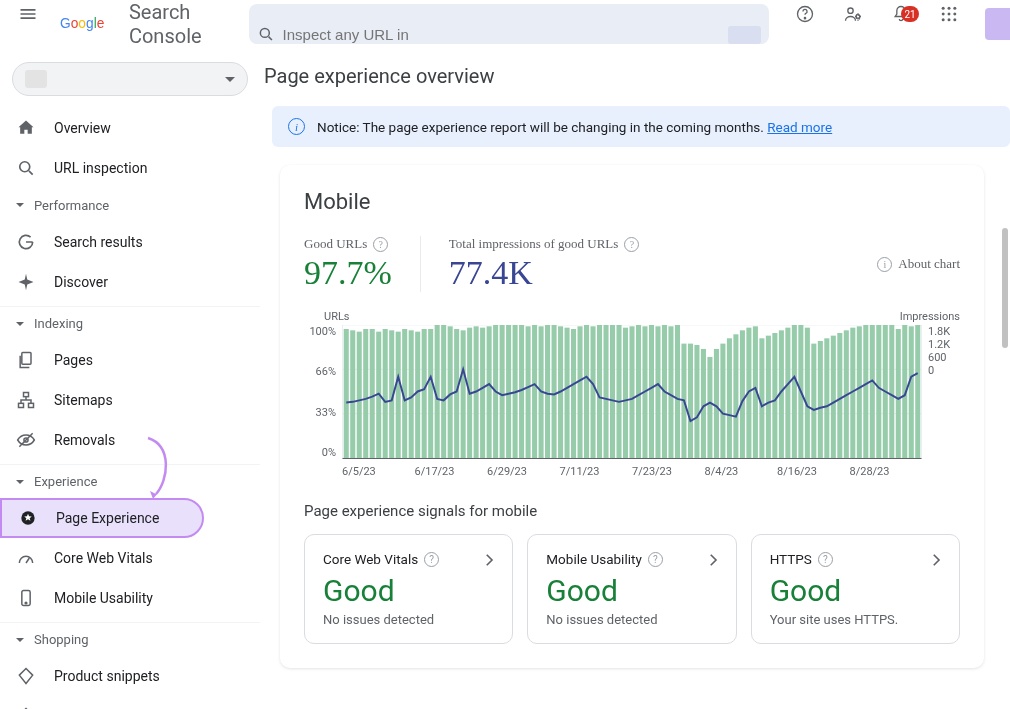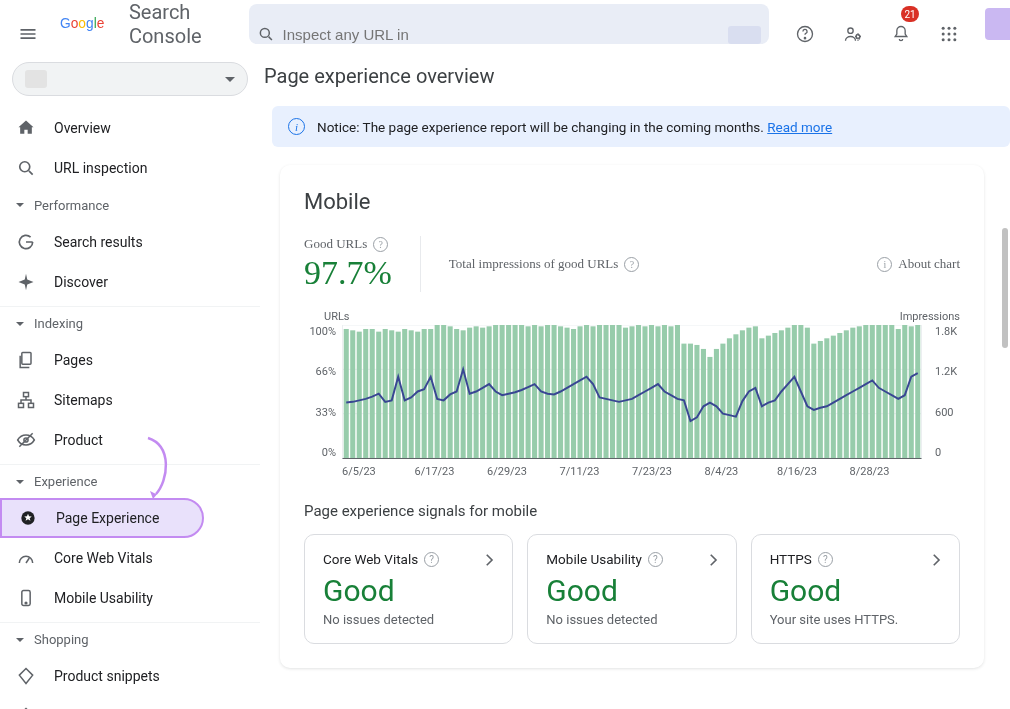--- a/index.html
+++ b/index.html
@@ -24,21 +24,21 @@
   }
   .app { display: flex; flex-direction: column; width: 1010px; height: 709px; }
   .topbar {
     height: 48px;
     display: flex; align-items: center;
     padding: 0 16px 0 8px;
     gap: 8px;
   }
   .icon-btn {
     width: 40px; height: 40px; border-radius: 50%;
-    display: flex; align-items: flex-end; justify-content: center;
+    display: flex; align-items: flex-start; justify-content: center;
     color: var(--muted);
     cursor: pointer;
     flex-shrink: 0;
   }
   .logo-wrap { display: flex; align-items: center; gap: 18px; margin-left: 4px; margin-right: 16px;}
   .logo-text { font-size: 20px; color: var(--muted); font-weight: 400; }
   .search-wrap {
     flex: 0 0 520px;
     height: 40px;
     background: #e9edf6;
@@ -152,21 +152,21 @@
   .stat-label { font-size: 13px; color: var(--muted); display: flex; align-items: center; gap: 6px;}
   .stat-val { font-size: 34px; font-weight: 400; margin-top: 2px;}
   .stat.green .stat-val { color: var(--green);}
   .stat.navy .stat-val { color: var(--lineNavy);}
   .about-chart { margin-left: auto; align-self: center; color: var(--muted); font-size: 13px; display: flex; gap: 6px; align-items: center;}
   .chart-wrap { margin-top: 18px; position: relative; }
   .axis-lab { font-size: 11px; color: var(--muted);}
   .chart-top { display: flex; justify-content: space-between; padding: 0 0 2px 0;}
   .chart-body { display: flex; align-items: stretch; }
   .y-left { width: 38px; display: flex; flex-direction: column; justify-content: space-between; text-align: right; font-size: 11px; color: var(--muted); padding-right: 6px;}
-  .y-right { width: 38px; display: flex; flex-direction: column; justify-content: space-between; text-align: left; font-size: 11px; color: var(--muted); padding-left: 13px;}
+  .y-right { width: 38px; display: flex; flex-direction: column; text-align: left; font-size: 11px; color: var(--muted); padding-left: 6px;}
   .chart-svg { flex: 1; height: 134px; border-left: 1px solid #eceff1; border-right: 1px solid #eceff1; border-bottom: 1px solid var(--muted);}
   .x-axis { display: flex; padding: 6px 38px 0; font-size: 11px; color: var(--muted);}
   .x-tick { flex: 1; }
   .signals-h { font-size: 15px; margin: 24px 0 14px; color: #3c4043; font-weight: 400;}
   .signals-row { display: flex; gap: 14px; }
   .signal {
     flex: 1; border: 1px solid var(--border); border-radius: 10px;
     padding: 16px 18px;
     position: relative;
     cursor: pointer;
@@ -317,21 +317,21 @@
           <span>Sitemaps</span>
         </div>
       <div class="nav-item">
           <span class="nav-icon">
             <svg class="gicon" viewBox="0 0 24 24" fill="none" stroke="currentColor" stroke-width="1.8">
               <path d="M2 12s3.5-6 10-6 10 6 10 6-3.5 6-10 6S2 12 2 12z"></path>
               <circle cx="12" cy="12" r="2.5"></circle>
               <path d="M4 20 20 4"></path>
             </svg>
           </span>
-          <span>Product</span>
+          <span>Removals</span>
         </div>
 
       <div class="nav-section">
           <span class="caret"></span>
           <span>Experience</span>
         </div>
       <div class="nav-item active">
           <span class="nav-icon">
             <svg class="gicon" viewBox="0 0 24 24" fill="currentColor">
               <circle cx="12" cy="12" r="8"></circle>
@@ -402,20 +402,21 @@
                 <span>Good URLs</span>
                 <span class="help-circle">?</span>
               </div>
             <div class="stat-val">97.7%</div>
           </div>
           <div class="stat navy">
             <div class="stat-label">
                 <span>Total impressions of good URLs</span>
                 <span class="help-circle">?</span>
               </div>
+            <div class="stat-val">77.4K</div>
           </div>
           <div class="about-chart">
             <span class="help-circle">i</span>
             <span>About chart</span>
           </div>
         </div>
 
         <div class="chart-wrap">
           <div class="chart-top">
             <span class="axis-lab" style="padding-left:20px">URLs</span>

